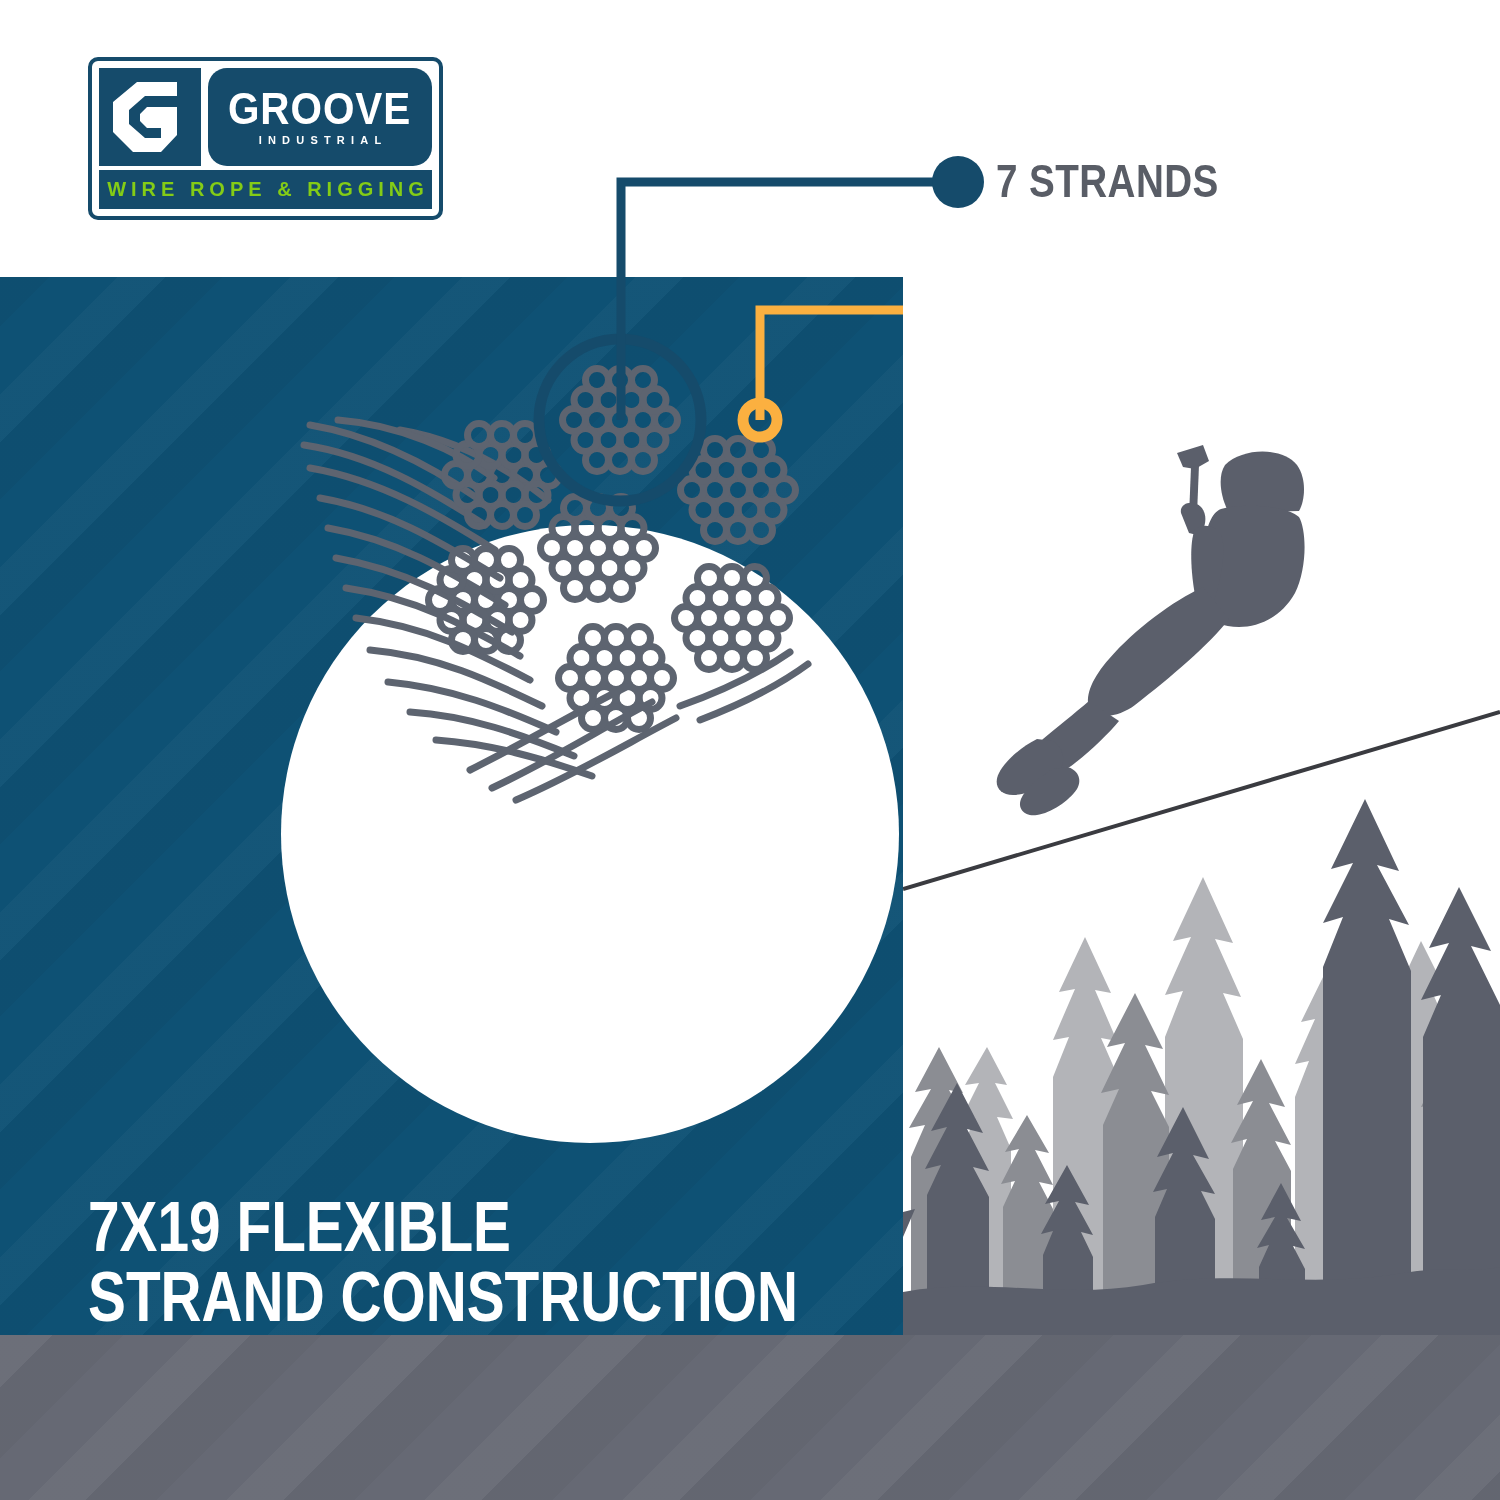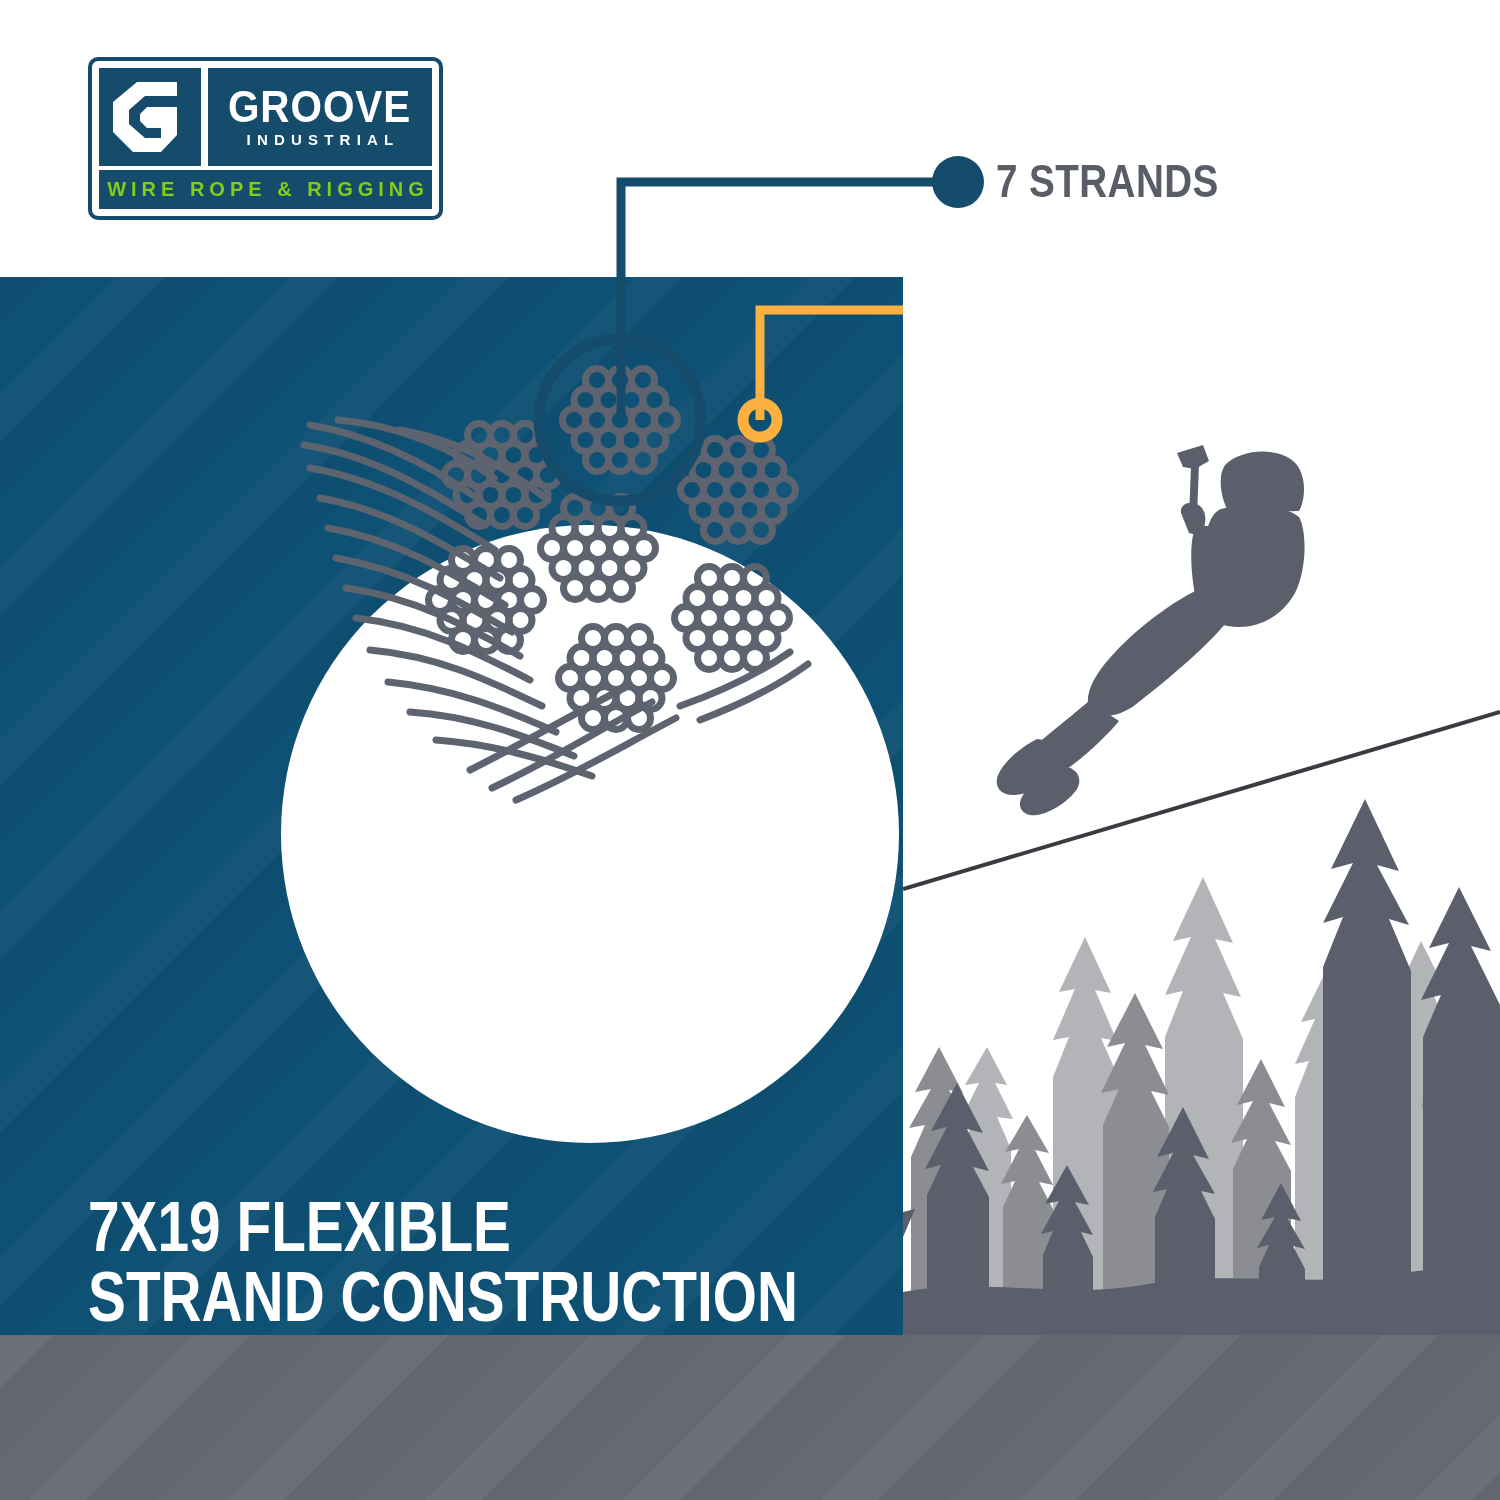--- a/index.html
+++ b/index.html
@@ -9,24 +9,24 @@
 
   
   #logo{position:absolute;left:88px;top:57px;width:355px;height:163px;
         border:4px solid #154B6B;border-radius:10px;box-sizing:border-box;
         padding:7px;background:#fff;}
   #logo-inner{width:100%;height:100%;display:flex;flex-direction:column;}
   #logo-top{display:flex;height:98px;}
   #logo-mark{width:102px;height:100%;background:#154B6B;
              display:flex;align-items:center;justify-content:center;}
   #logo-word{flex:1;margin-left:7px;background:#154B6B;
-             display:flex;flex-direction:column;align-items:center;justify-content:center;}
+             display:flex;flex-direction:column;align-items:center;justify-content:center;border-radius:19px;}
   #logo-groove{color:#fff;font-weight:bold;font-size:44px;letter-spacing:1px;
                line-height:.96;transform:scaleX(.92);font-family:"Liberation Sans",sans-serif;}
-  #logo-industrial{color:#fff;font-weight:bold;font-size:15px;letter-spacing:6.2px;
+  #logo-industrial{color:#fff;font-weight:bold;font-size:11px;letter-spacing:6.2px;
                    margin-top:3px;padding-left:6px;}
   #logo-bottom{margin-top:4px;flex:1;background:#154B6B;
                display:flex;align-items:center;justify-content:center;}
   #logo-tag{color:#84cc16;font-weight:bold;font-size:20px;letter-spacing:5px;padding-left:5px;}
 
   
   #blue-panel{position:absolute;left:0;top:277px;width:903px;height:1058px;
               background:#0E5174;overflow:hidden;}
   #blue-stripes{position:absolute;inset:-200px;
      background:repeating-linear-gradient(135deg,

